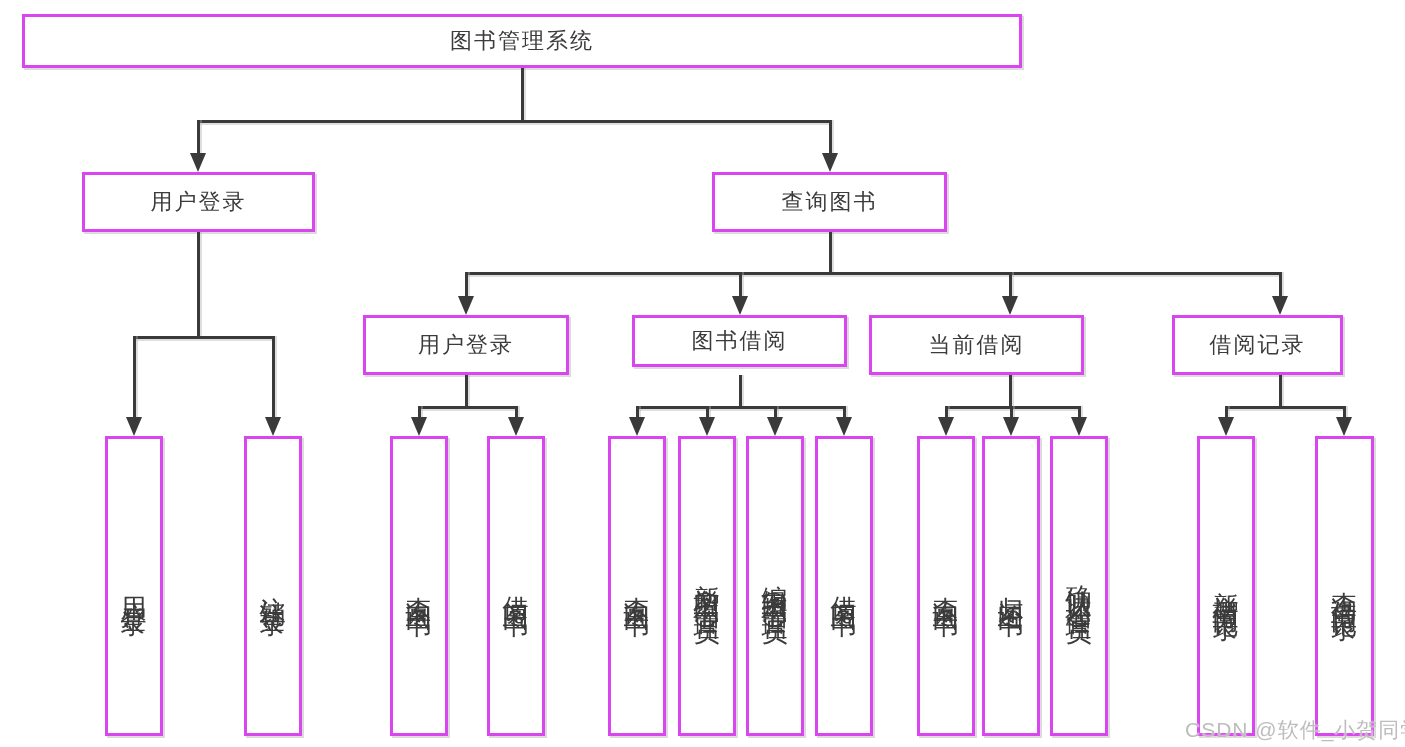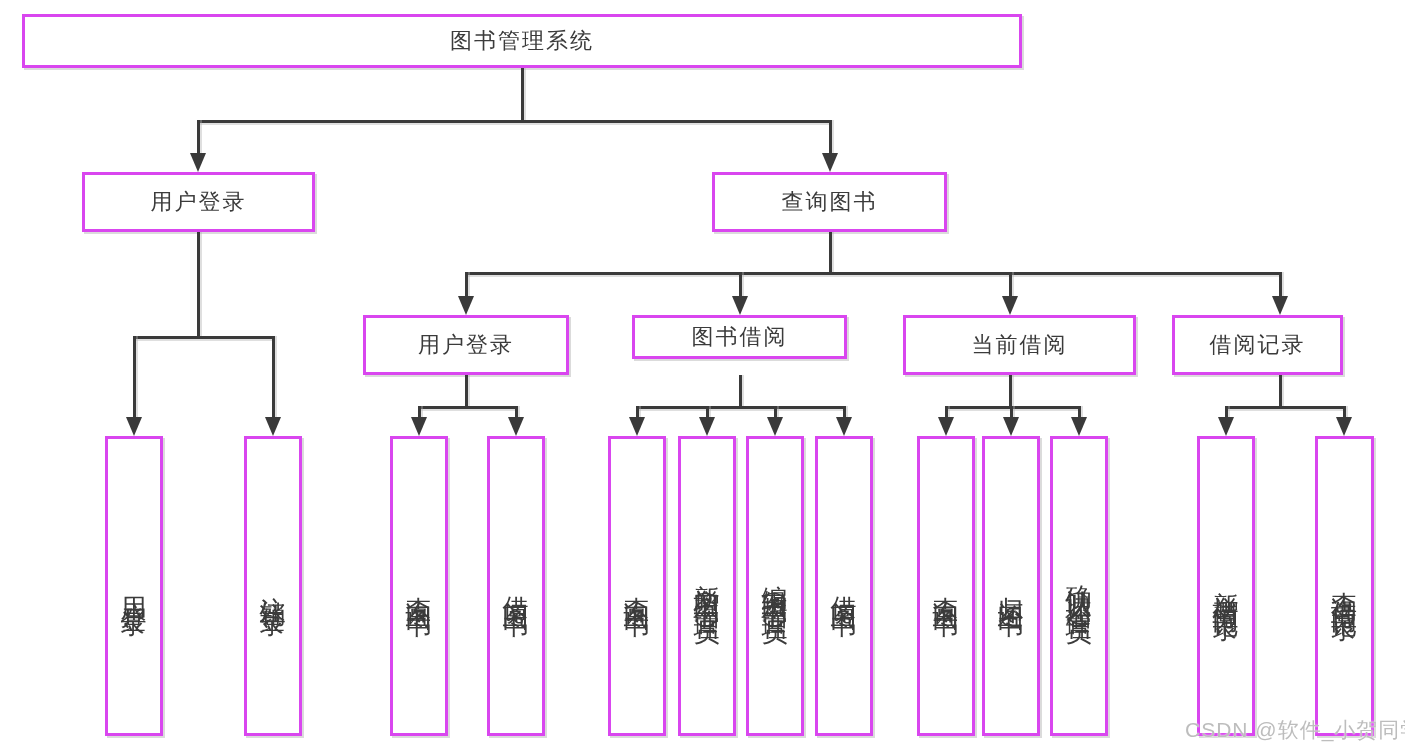--- a/index.html
+++ b/index.html
@@ -66,24 +66,24 @@
 <div class="node h" style="left:82px;top:172px;width:233px;height:60px">
   <span>用户登录</span>
 </div>
 <div class="node h" style="left:712px;top:172px;width:235px;height:60px">
   <span>查询图书</span>
 </div>
 
 <div class="node h" style="left:363px;top:315px;width:206px;height:60px">
   <span>用户登录</span>
 </div>
-<div class="node h" style="left:632px;top:315px;width:215px;height:44px">
+<div class="node h" style="left:632px;top:315px;width:215px;height:52px">
   <span>图书借阅</span>
 </div>
-<div class="node h" style="left:903px;top:315px;width:233px;height:60px">
+<div class="node h" style="left:869px;top:315px;width:215px;height:60px">
   <span>当前借阅</span>
 </div>
 <div class="node h" style="left:1172px;top:315px;width:171px;height:60px">
   <span>借阅记录</span>
 </div>
 
 <div class="node v" style="left:105px;top:436px;width:58px;height:300px">
   <span>用户登录</span>
 </div>
 <div class="node v" style="left:244px;top:436px;width:58px;height:300px">

